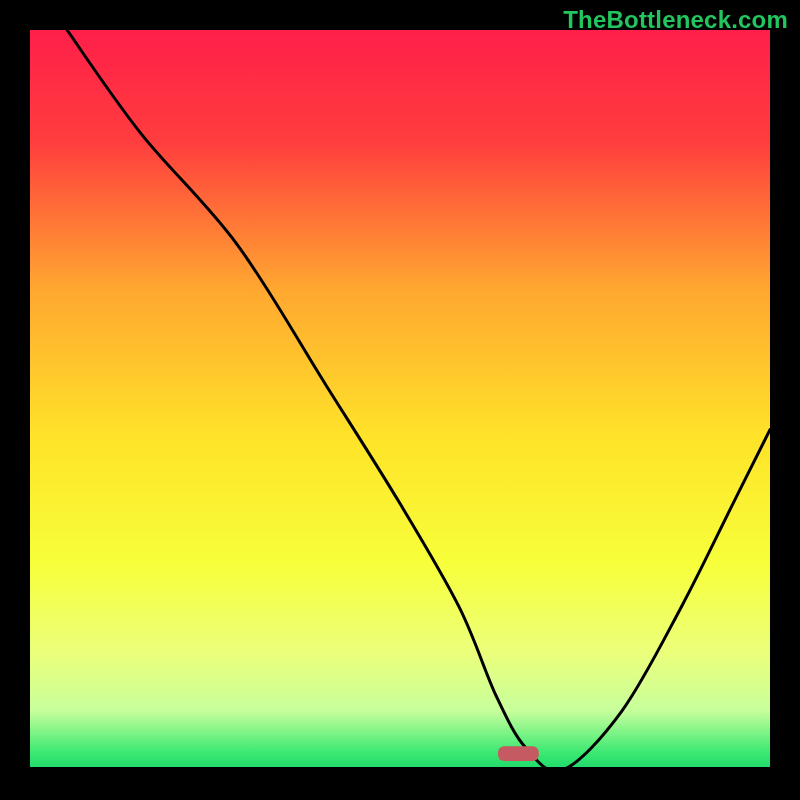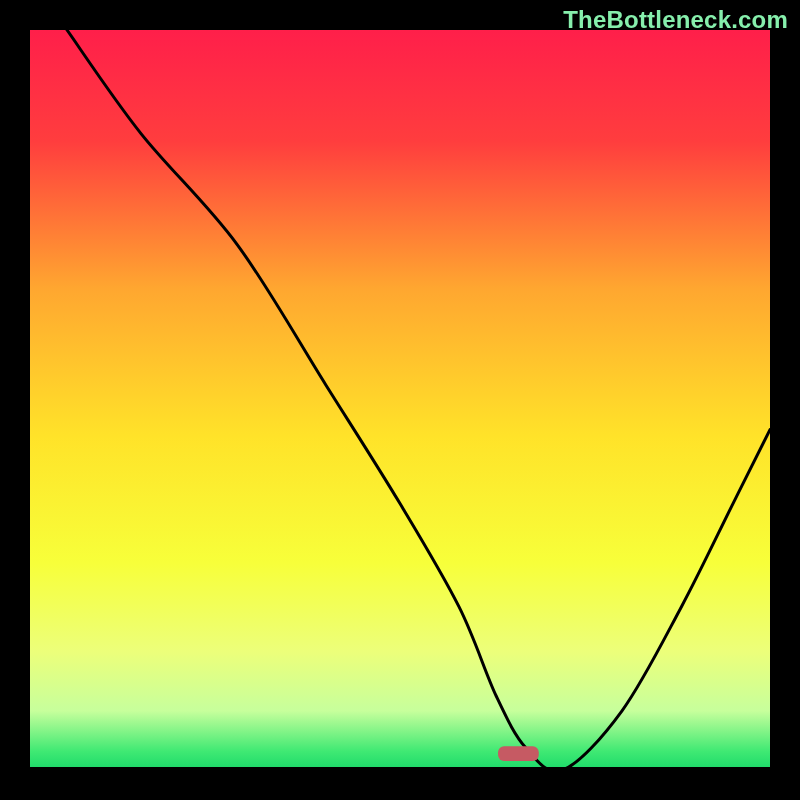--- a/index.html
+++ b/index.html
@@ -16,21 +16,21 @@
     height: 800px;
     background: #000;
   }
   .watermark {
     position: absolute;
     top: 6px;
     right: 12px;
     font-family: Arial, Helvetica, sans-serif;
     font-size: 24px;
     font-weight: 600;
-    color: #86efac;
+    color: #22c55e;
     letter-spacing: 0.2px;
     z-index: 10;
     text-align: right;
   }
   svg.plot {
     position: absolute;
     top: 30px;
     left: 30px;
     width: 740px;
     height: 740px;

